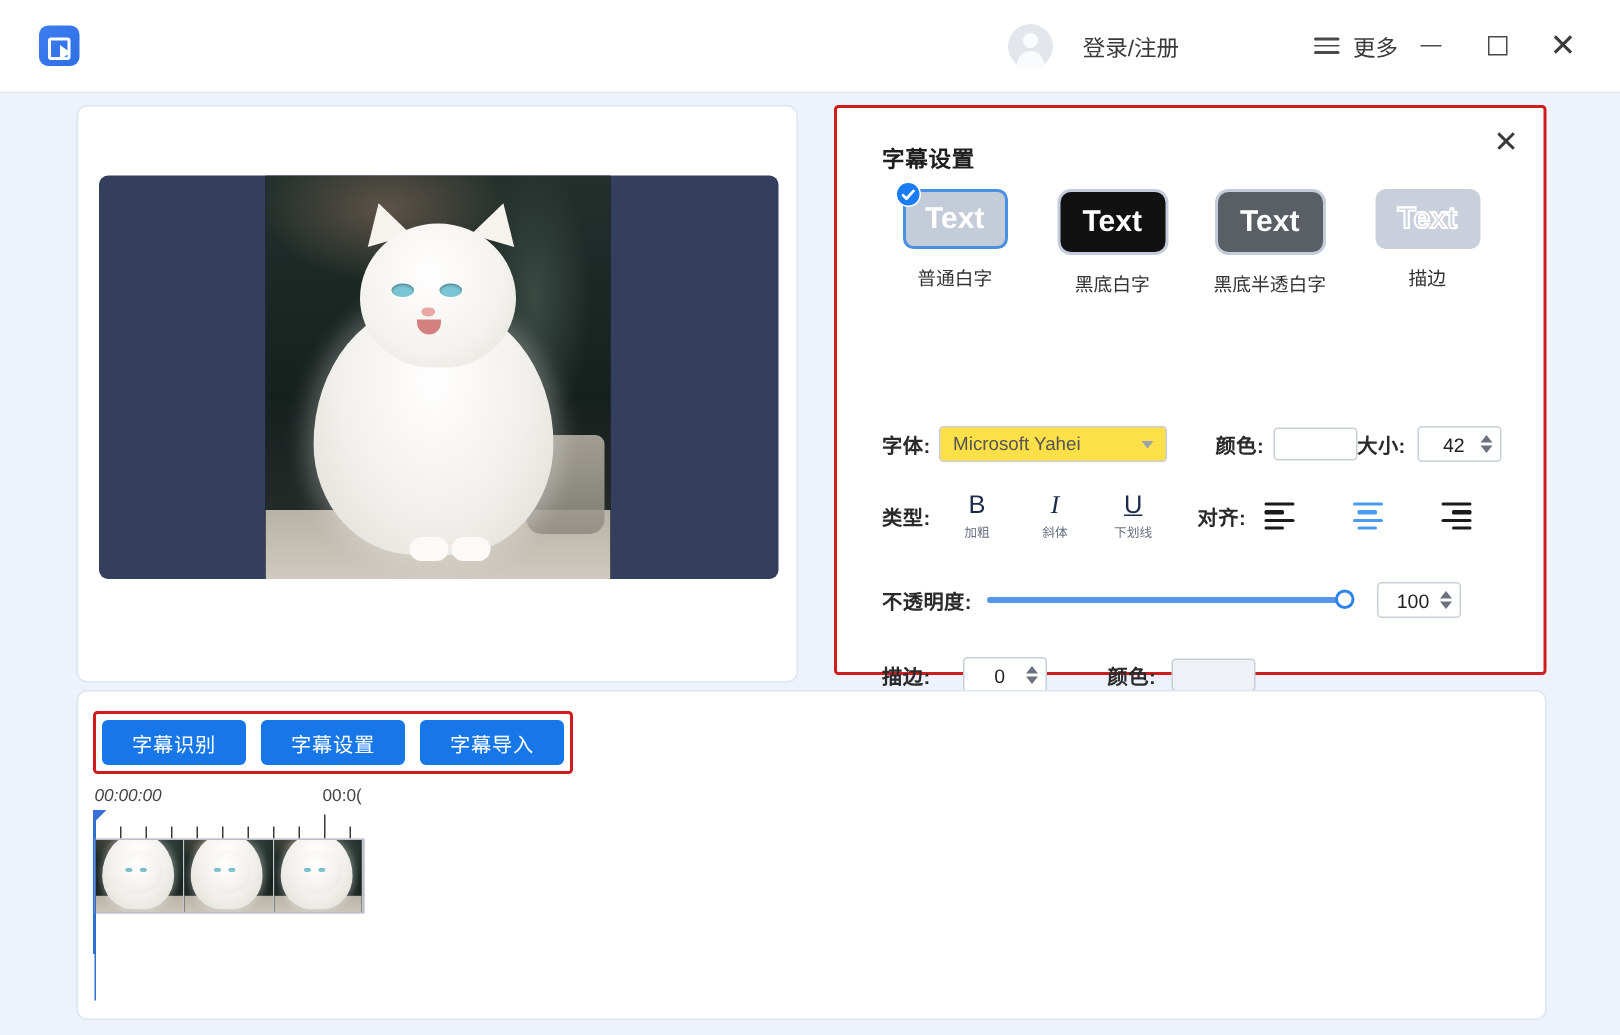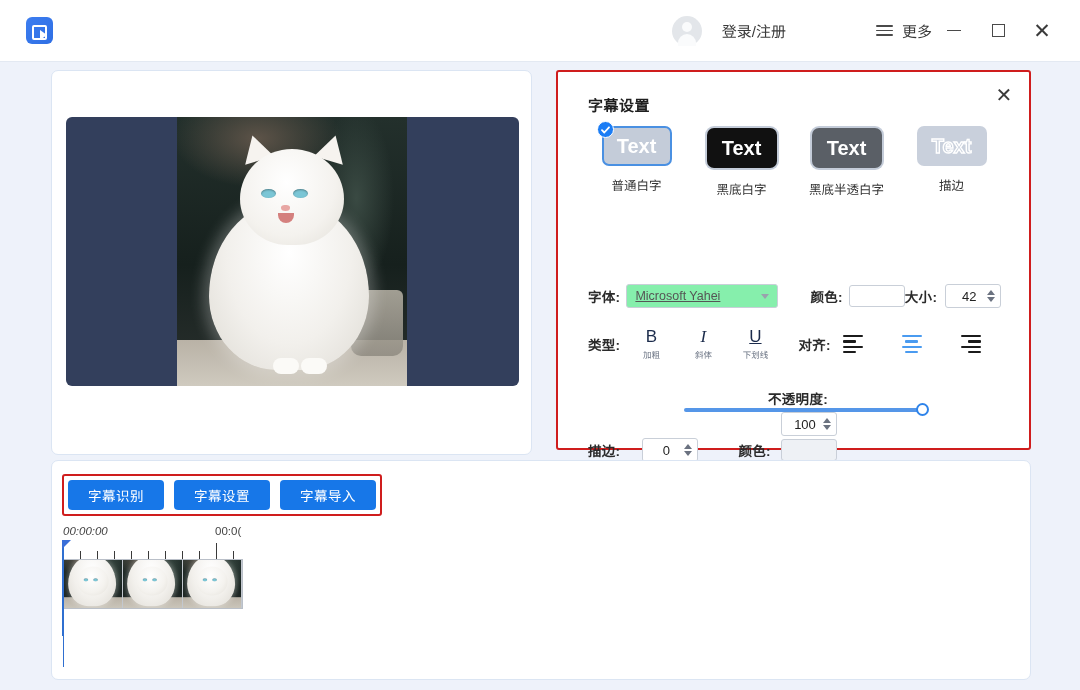--- a/index.html
+++ b/index.html
@@ -190,22 +190,22 @@
     position: absolute; left: -5px; top: -5px; width: 17px; height: 17px; border-radius: 50%;
     background: #1b7df5; border: 1.5px solid #ffffff;
     display: flex; align-items: center; justify-content: center; z-index: 3;
   }
   .check-badge svg { display: block; }
   .preset .plabel { margin-top: 9px; font-size: 12.5px; color: #333; white-space: nowrap; }
 
   .row { position: absolute; display: flex; align-items: center; }
   .lbl { font-size: 13.5px; font-weight: bold; color: #2a2a2a; letter-spacing:.3px;}
   .sel-box {
-    height: 24px; width: 152px; border: 1px solid #c9cfd8; border-radius: 3px; background: #86efac;
-    display: flex; align-items: center; padding: 0 8px; font-size: 12.5px; color: #555; text-decoration: underline;
+    height: 24px; width: 152px; border: 1px solid #c9cfd8; border-radius: 3px; background: #fde047;
+    display: flex; align-items: center; padding: 0 8px; font-size: 12.5px; color: #555;
   }
   .sel-box .caret { margin-left: auto; }
   .swatch {
     height: 22px; width: 56px; border: 1px solid #c9cfd8; border-radius: 3px; background: #ffffff;
   }
   .swatch.gray { background: #eef1f5; }
   .spin {
     height: 24px; width: 56px; border: 1px solid #c9cfd8; border-radius: 3px; background: #fff;
     display: flex; align-items: center; padding: 0 5px; font-size: 13px; color: #222;
   }
@@ -423,21 +423,21 @@
           <i></i>
         </span>
       <span class="align-ic right" style="margin-left:18px;">
           <i></i>
           <i></i>
           <i></i>
           <i></i>
         </span>
     </div>
 
-    <div class="row" style="left:30px; top:316px; width:420px;flex-direction:column;">
+    <div class="row" style="left:30px; top:316px; width:420px;">
       <span class="lbl">不透明度:</span>
       <div class="slider-track" style="margin-left:10px;">
         <span class="slider-knob"></span>
       </div>
       <div class="spin" style="margin-left:22px;">
         <span class="val">100</span>
         <span class="arrows">
             <i class="up"></i>
             <i class="dn"></i>
           </span>

